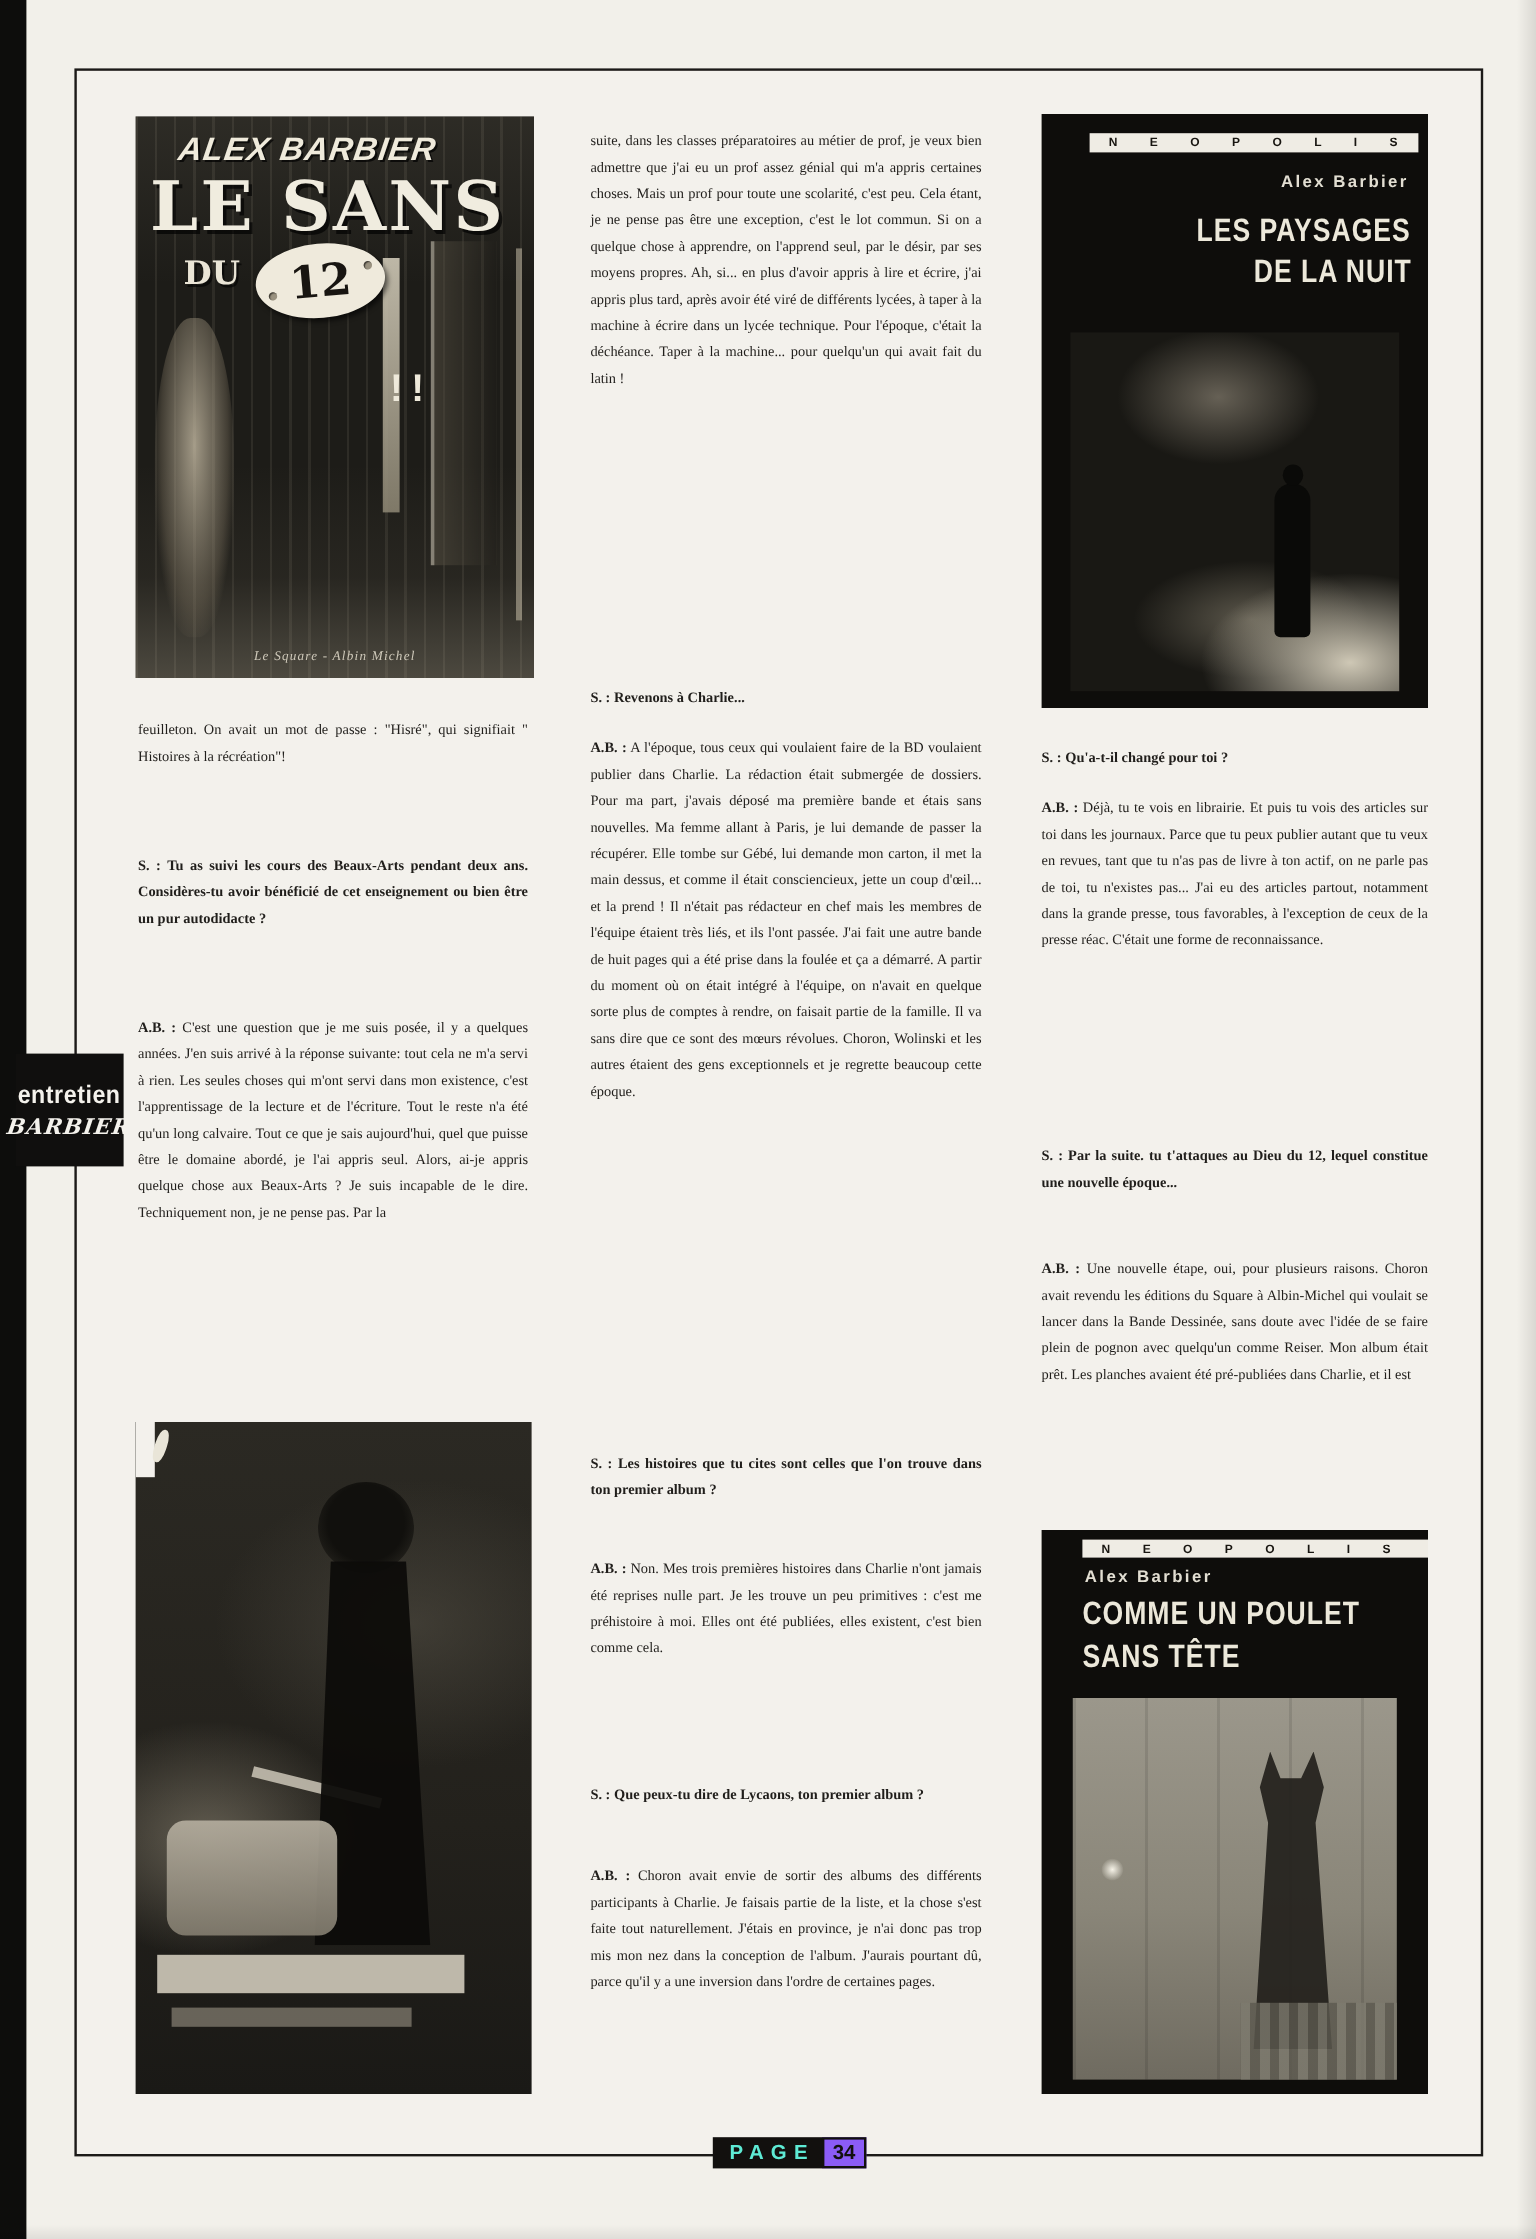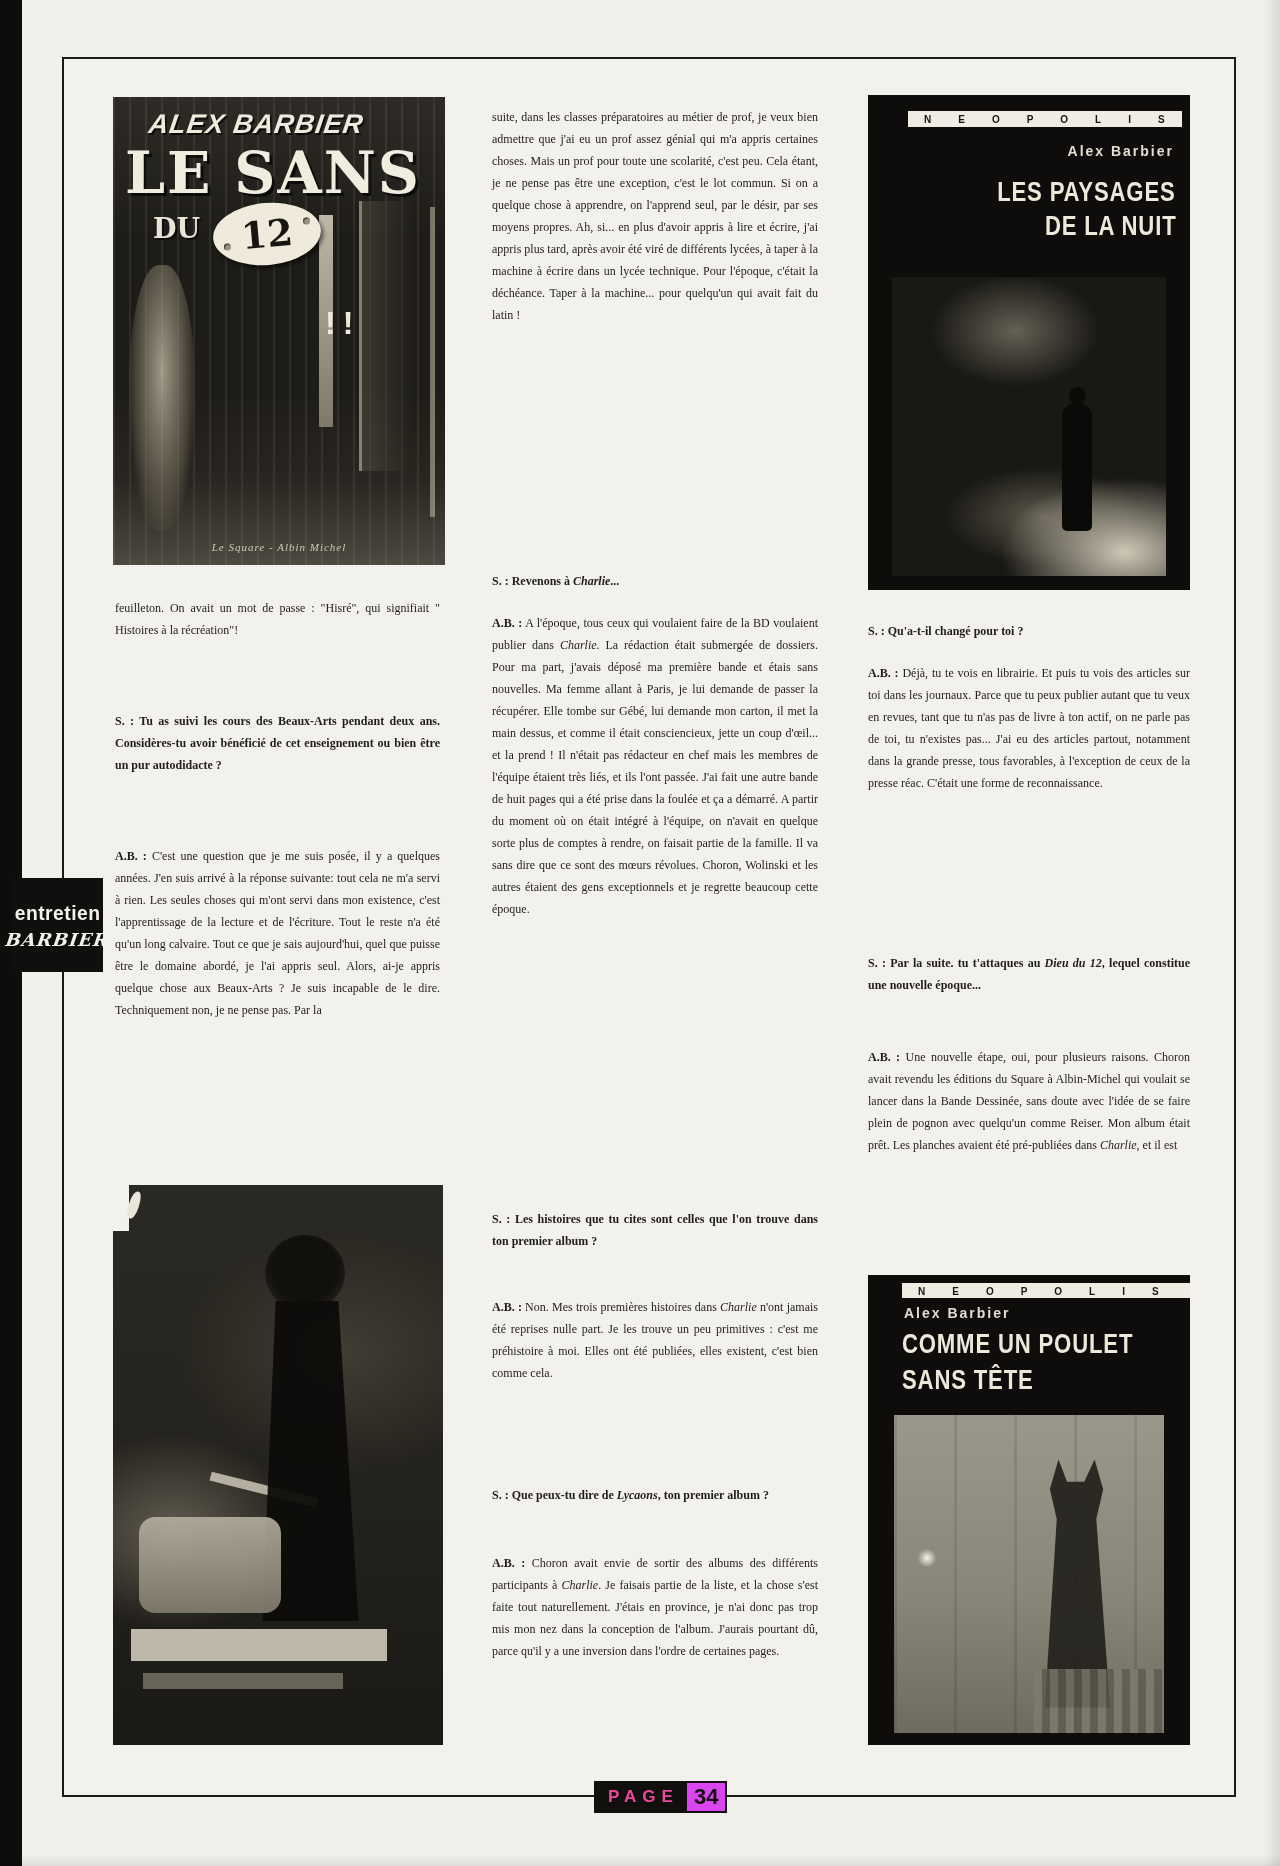--- a/index.html
+++ b/index.html
@@ -21,21 +21,21 @@
   
   .tab{left:0;top:878px;width:90px;height:94px;background:#100f0e;color:#f4f2ec;
     display:flex;flex-direction:column;justify-content:center;align-items:center;z-index:5;margin-left:13px;}
   .tab .l1{font-family:"Liberation Sans",sans-serif;font-weight:bold;font-size:21px;
     letter-spacing:0.5px;transform:scaleX(0.92);}
   .tab .l2{font-family:"DejaVu Serif",serif;font-style:italic;font-weight:bold;font-size:18px;
     letter-spacing:1px;transform:skewX(-8deg);margin-top:4px;}
   
   .tblock{font-size:12px;line-height:22px;text-align:justify;}
   .tblock span.b{font-weight:bold;}
-  .tblock span.i{font-style:italic;margin-top:28px;}
+  .tblock span.i{margin-top:28px;}
   
   .cover{background:#0e0d0b;overflow:hidden;}
   .neo-strip{position:absolute;height:16px;background:#efece4;color:#181510;
     font-family:"Liberation Sans",sans-serif;font-weight:bold;font-size:10px;
     letter-spacing:27px;line-height:17px;padding-left:16px;white-space:nowrap;overflow:hidden;}
   .cov-author{position:absolute;color:#e2ded2;font-family:"Liberation Sans",sans-serif;
     font-weight:bold;font-size:14px;letter-spacing:2px;}
   .cov-title{position:absolute;color:#ece8da;font-family:"Liberation Sans",sans-serif;
     font-weight:bold;font-size:27px;letter-spacing:1px;transform:scaleX(0.82);}
   
@@ -125,23 +125,23 @@
     clip-path:polygon(22% 0,78% 0,96% 100%,10% 100%);opacity:0.95;}
   .paint-sink{position:absolute;left:26px;top:332px;width:142px;height:96px;border-radius:16px;
     background:linear-gradient(to bottom,#b6afa0,#847e70);opacity:0.9;}
   .paint-arm{position:absolute;left:96px;top:300px;width:110px;height:9px;background:#d6d0c0;
     transform:rotate(14deg);opacity:0.8;}
   .paint-band{position:absolute;left:18px;top:444px;width:256px;height:32px;background:#dad4c4;opacity:0.85;}
   .paint-band2{position:absolute;left:30px;top:488px;width:200px;height:16px;background:#9b9585;opacity:0.6;}
   
   .footer{left:594px;top:1781px;display:flex;align-items:stretch;z-index:6;
     font-family:"Liberation Sans",sans-serif;font-weight:bold;}
-  .page-label{background:#12100e;color:#ec4899;font-size:17px;letter-spacing:6px;
+  .page-label{background:#12100e;color:#5eead4;font-size:17px;letter-spacing:6px;
     padding:3px 6px 3px 14px;display:flex;align-items:center;}
-  .page-num{background:#d946ef;color:#12100e;font-size:22px;border:2px solid #12100e;
+  .page-num{background:#8b5cf6;color:#12100e;font-size:17px;border:2px solid #12100e;
     padding:1px 7px;display:flex;align-items:center;}
 </style>
 </head>
 <body>
 
 <div class="abs left-strip"></div>
 <div class="abs page-border"></div>
 <div class="abs edge-shadow-right"></div>
 <div class="abs edge-shadow-bottom"></div>
 

